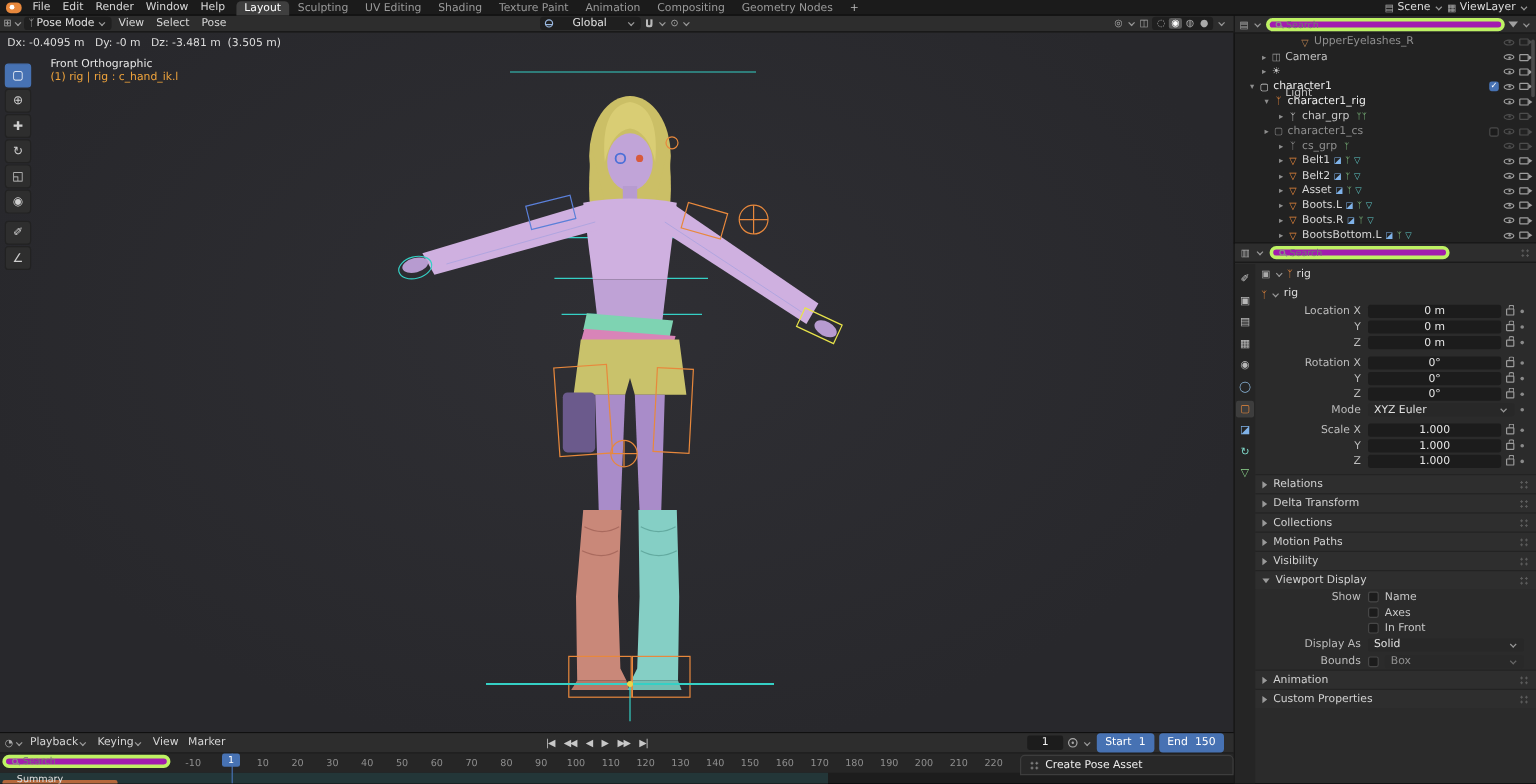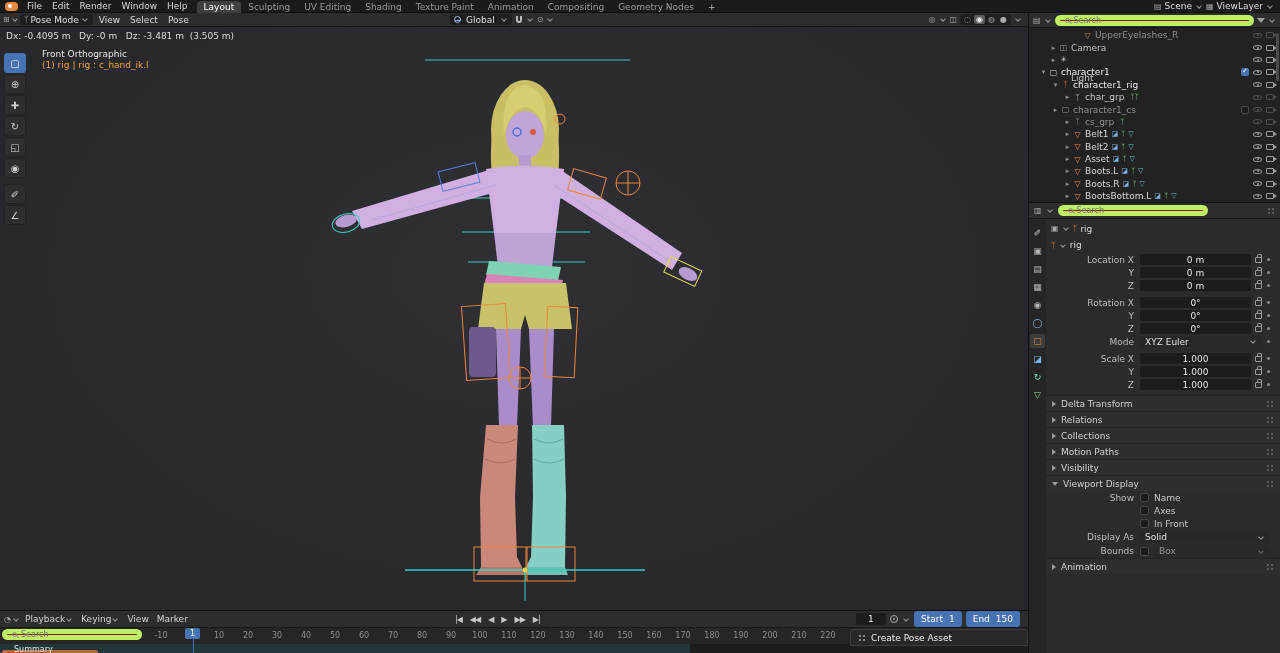--- a/index.html
+++ b/index.html
@@ -18,21 +18,21 @@
   .wtab.plus{color:#bbb}
   .topbar-right{margin-left:auto;display:flex;align-items:center;gap:3px;padding-right:6px}
   .tb-ico{color:#aaa;font-size:8px}
   .chev-down{display:inline-block;width:4px;height:4px;border-right:1px solid #999;border-bottom:1px solid #999;transform:rotate(45deg);margin:0 2px 1px 2px}
 
   
   .vp-header{position:absolute;left:0;top:13px;width:1028px;height:14px;background:#2d2d2d;display:flex;align-items:center;border-bottom:1px solid #161616;z-index:20}
   .vph-left{display:flex;align-items:center;gap:1px;padding-left:3px}
   .mode-pill{display:flex;align-items:center;background:#1f1f1f;border-radius:3px;padding:0 4px;height:11px;gap:2px;color:#e0e0e0}
   .vph-mid{position:absolute;left:450px;display:flex;align-items:center;gap:3px}
-  .orient-pill{display:flex;align-items:center;background:#1f1f1f;border-radius:3px;padding:0 4px;height:11px;gap:5px;color:#e0e0e0}
+  .orient-pill{display:flex;align-items:center;background:#1f1f1f;border-radius:3px;padding:0 4px;height:11px;gap:16px;color:#e0e0e0}
   .i-globe{width:7px;height:7px;border:1px solid #9ab8e0;border-radius:50%;position:relative}
   .i-globe::after{content:"";position:absolute;left:0;top:2.5px;width:5px;height:1px;background:#9ab8e0}
   .i-magnet{width:6px;height:7px;border:2px solid #bbb;border-top:none;border-radius:0 0 4px 4px;margin:0 1px}
   .vph-right{margin-left:auto;display:flex;align-items:center;gap:3px;padding-right:6px}
   .shading-pill{display:flex;align-items:center;background:#1f1f1f;border-radius:3px;padding:0 2px;height:11px;gap:1px}
   .shade-btn{padding:0 2px;color:#aaa;font-size:8px;border-radius:2px}
   .shade-btn.active{background:#5a5a5a;color:#fff}
 
   
   .vp-canvas{position:absolute;left:0;top:27px;width:1028px;height:583px;background:radial-gradient(ellipse at 50% 42%,#2f2f34 0%,#28282c 75%);overflow:hidden}
@@ -42,21 +42,21 @@
   .vp-info .l2{color:#f0a43c}
   .vp-toolbar{position:absolute;left:4px;top:26px;display:flex;flex-direction:column;gap:1px;z-index:5}
   .tool-btn{width:22px;height:20px;background:#2e2e2e;border:1px solid #222;border-radius:3px;display:flex;align-items:center;justify-content:center;color:#cfcfcf;font-size:10px}
   .tool-btn.active{background:#4772b3;border-color:#4772b3;color:#fff}
   .tool-btn.gap{margin-top:5px}
   .char-svg{position:absolute;inset:0}
 
   
   .outliner{position:absolute;left:1028px;top:13px;width:252px;height:189px;background:#222;border-left:1px solid #121212}
   .ol-header{height:15px;background:#2d2d2d;display:flex;align-items:center;gap:3px;padding:0 4px;border-bottom:1px solid #171717}
-  .searchbox{flex:1;display:flex;align-items:center;background:#7f1d1d;border:5px solid #bef264;border-radius:8px;height:11px;padding:0 5px;gap:4px}
+  .searchbox{flex:1;display:flex;align-items:center;background:#a21caf;border:3px solid #bef264;border-radius:8px;height:11px;padding:0 5px;gap:4px}
   .searchbox input{background:transparent;border:none;outline:none;color:#bbb;font-family:"DejaVu Sans",sans-serif;font-size:8px;width:100%}
   .i-mag{width:5px;height:5px;border:1px solid #8a8a8a;border-radius:50%;position:relative;flex:none}
   .i-mag::after{content:"";position:absolute;width:3px;height:1px;background:#8a8a8a;transform:rotate(45deg);right:-3px;bottom:-1px}
   .i-funnel{width:0;height:0;border-left:4px solid transparent;border-right:4px solid transparent;border-top:5px solid #a0a0a0;flex:none}
   .ol-rows{overflow:hidden;height:172px;padding-top:1px}
   .ol-row{display:flex;align-items:center;height:12.4px;position:relative;padding-left:2px;white-space:nowrap}
   .ol-ind{display:inline-block;flex:none}
   .ol-chev{width:9px;color:#8f8f8f;font-size:7px;text-align:center;flex:none}
   .ol-icon{width:11px;text-align:center;font-size:8px;flex:none}
   .ol-label{margin-left:2px}
@@ -721,27 +721,27 @@
     <span class="pfield">1.000</span>
     <span class="lock"></span>
     <span class="kdot"></span>
   </div>
 </div>
       <div class="group-gap"></div>
 
       <div>
   <div class="psection">
     <span class="tri"></span>
-    <span>Delta Transform</span>
+    <span>Relations</span>
     <span class="drag-dots"></span>
   </div>
 
   <div class="psection">
     <span class="tri"></span>
-    <span>Relations</span>
+    <span>Delta Transform</span>
     <span class="drag-dots"></span>
   </div>
 
   <div class="psection">
     <span class="tri"></span>
     <span>Collections</span>
     <span class="drag-dots"></span>
   </div>
 
   <div class="psection">
@@ -797,20 +797,25 @@
         </span>
       </div>
 
       <div>
   <div class="psection">
     <span class="tri"></span>
     <span>Animation</span>
     <span class="drag-dots"></span>
   </div>
 
+  <div class="psection">
+    <span class="tri"></span>
+    <span>Custom Properties</span>
+    <span class="drag-dots"></span>
+  </div>
 </div>
     </div>
   </div>
 
   <div class="timeline">
     <div class="tl-header">
       <span class="tl-menus">
         <span class="tb-ico">◔</span>
         <span class="chev-down"></span>
         <span style="display:flex">

